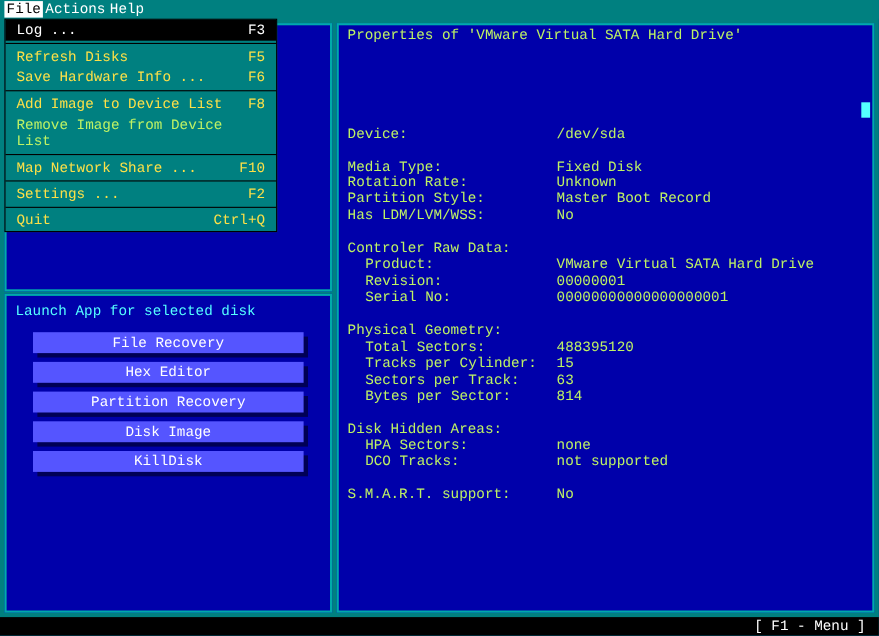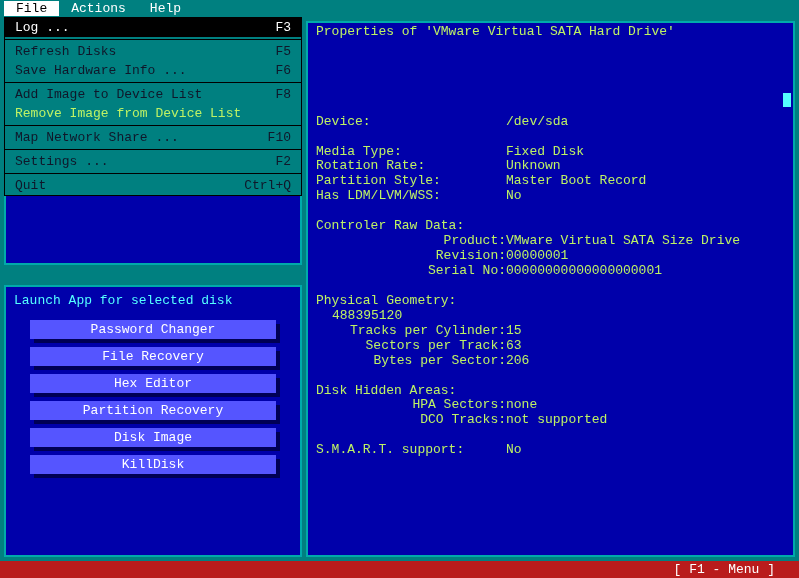--- a/index.html
+++ b/index.html
@@ -13,55 +13,55 @@
     position: relative;
   }
   .menubar {
     height: 17px;
     background: #008080;
     display: flex;
     align-items: center;
     padding-left: 4px;
   }
   .menubar-item {
-    padding: 0 12px;
+    padding: 0 2px;
     color: #fff;
     cursor: pointer;
   }
   .menubar-item.active {
     background: #fff;
     color: #000;
   }
   .main {
     position: absolute;
     top: 17px; left: 0; right: 0; bottom: 17px;
     display: flex;
     gap: 4px;
     padding: 4px;
   }
-  .left-col { width: 298px; display: flex; flex-direction: column; gap: 20px; }
+  .left-col { width: 298px; display: flex; flex-direction: column; gap: 2px; }
   .right-col { flex: 1; }
   .panel {
     background: #0000AA;
     border: 2px solid #00AAAA;
     position: relative;
   }
   .dropdown {
     position: absolute;
     top: 17px; left: 4px;
-    width: 298px;
+    width: 248px;
     background: #008080;
     border: 1px solid #000;
     z-index: 10;
   }
   .menu-row {
     display: flex;
     justify-content: space-between;
     padding: 2px 10px;
-    color: #0f172a;
+    color: #fde047;
     cursor: pointer;
   }
   .menu-row.highlight { background: #000; color: #fff; }
   .menu-row.disabled { color: #bef264; }
   .menu-sep { height: 1px; background: #000; margin: 2px 0; }
   .tree-placeholder { height: 244px; }
   .launch-panel { flex: 1; padding-bottom: 8px; }
   .launch-title { color: #55FFFF; padding: 6px 8px 10px; }
   .btn-wrap { padding: 2px 24px 6px; }
   .btn {
@@ -69,32 +69,32 @@
     color: #fff;
     text-align: center;
     padding: 2px 0;
     box-shadow: 4px 4px 0 #000055;
     cursor: pointer;
   }
   .props { padding: 2px 8px; color: #bef264; line-height: 1.15; position: relative; height: 100%; }
   .props .row { display: flex; }
   .props .label { width: 190px; white-space: pre; }
   .props .val { }
-  .props .indent1 { padding-left: 16px; text-align: right; }
+  .props .indent1 { padding-left: 16px; }
   .props .indent1 .label { width: 174px; }
   .statusbar {
     position: absolute;
     bottom: 0; left: 0; right: 0;
     height: 17px;
-    background: #b91c1c;
+    background: #000000;
     color: #fff;
     display: flex;
     justify-content: flex-end;
     align-items: center;
-    padding-right: 24px;
+    padding-right: 12px;
     margin-top: 48px;
   }
   .scroll-thumb {
     position: absolute;
     right: 2px; top: 70px;
     width: 8px; height: 14px;
     background: #55FFFF;
   }
 </style>
 </head>
@@ -145,23 +145,20 @@
     <span>Ctrl+Q</span>
   </div>
 </div>
 
 <div class="main">
   <div class="left-col">
     <div class="panel tree-placeholder"></div>
     <div class="panel launch-panel">
       <div class="launch-title">Launch App for selected disk</div>
       <div class="btn-wrap">
-          <div class="btn">Password Changer</div>
-        </div>
-      <div class="btn-wrap">
           <div class="btn">File Recovery</div>
         </div>
       <div class="btn-wrap">
           <div class="btn">Hex Editor</div>
         </div>
       <div class="btn-wrap">
           <div class="btn">Partition Recovery</div>
         </div>
       <div class="btn-wrap">
           <div class="btn">Disk Image</div>
@@ -201,48 +198,49 @@
       <div class="row">
           <span class="label">Has LDM/LVM/WSS:</span>
           <span class="val">No</span>
         </div>
       <div class="row">&nbsp;</div>
       <div class="row">
           <span class="label">Controler Raw Data:</span>
         </div>
       <div class="row indent1">
           <span class="label">Product:</span>
-          <span class="val">VMware Virtual SATA Size Drive</span>
+          <span class="val">VMware Virtual SATA Hard Drive</span>
         </div>
       <div class="row indent1">
           <span class="label">Revision:</span>
           <span class="val">00000001</span>
         </div>
       <div class="row indent1">
           <span class="label">Serial No:</span>
           <span class="val">00000000000000000001</span>
         </div>
       <div class="row">&nbsp;</div>
       <div class="row">
           <span class="label">Physical Geometry:</span>
         </div>
       <div class="row indent1">
+          <span class="label">Total Sectors:</span>
           <span class="val">488395120</span>
         </div>
       <div class="row indent1">
           <span class="label">Tracks per Cylinder:</span>
           <span class="val">15</span>
         </div>
       <div class="row indent1">
           <span class="label">Sectors per Track:</span>
           <span class="val">63</span>
         </div>
       <div class="row indent1">
           <span class="label">Bytes per Sector:</span>
-          <span class="val">206</span>
+          <span class="val">814</span>
         </div>
       <div class="row">&nbsp;</div>
       <div class="row">
           <span class="label">Disk Hidden Areas:</span>
         </div>
       <div class="row indent1">
           <span class="label">HPA Sectors:</span>
           <span class="val">none</span>
         </div>
       <div class="row indent1">

